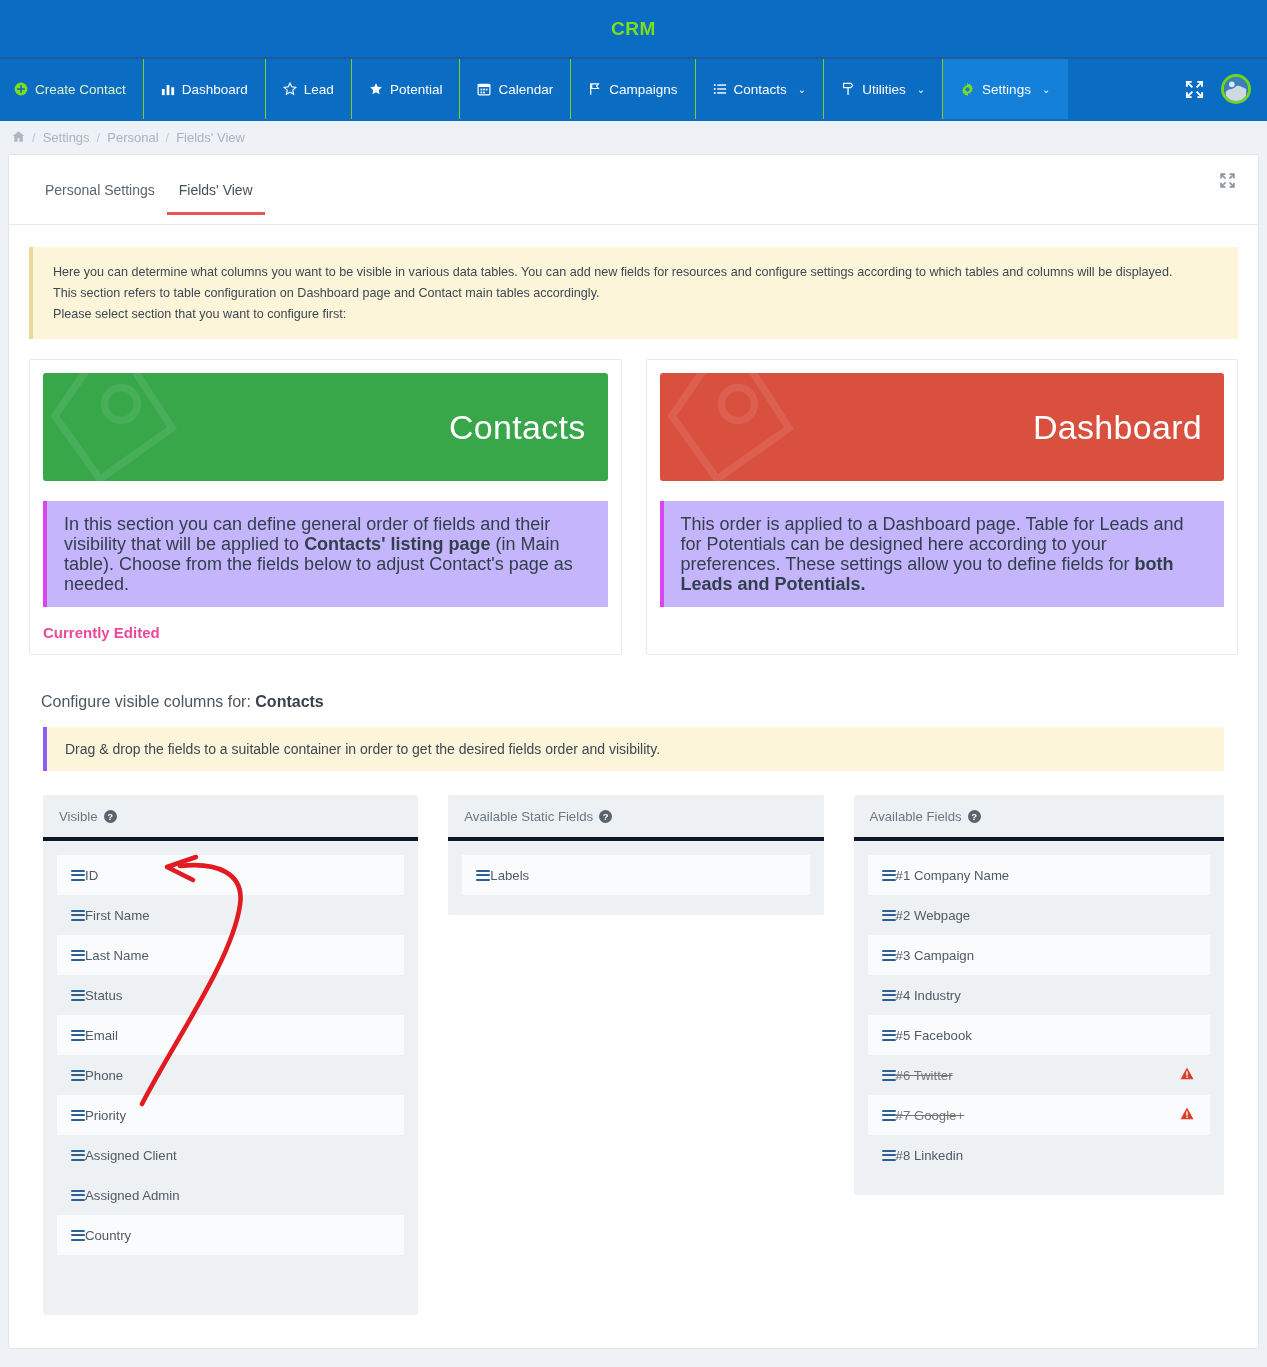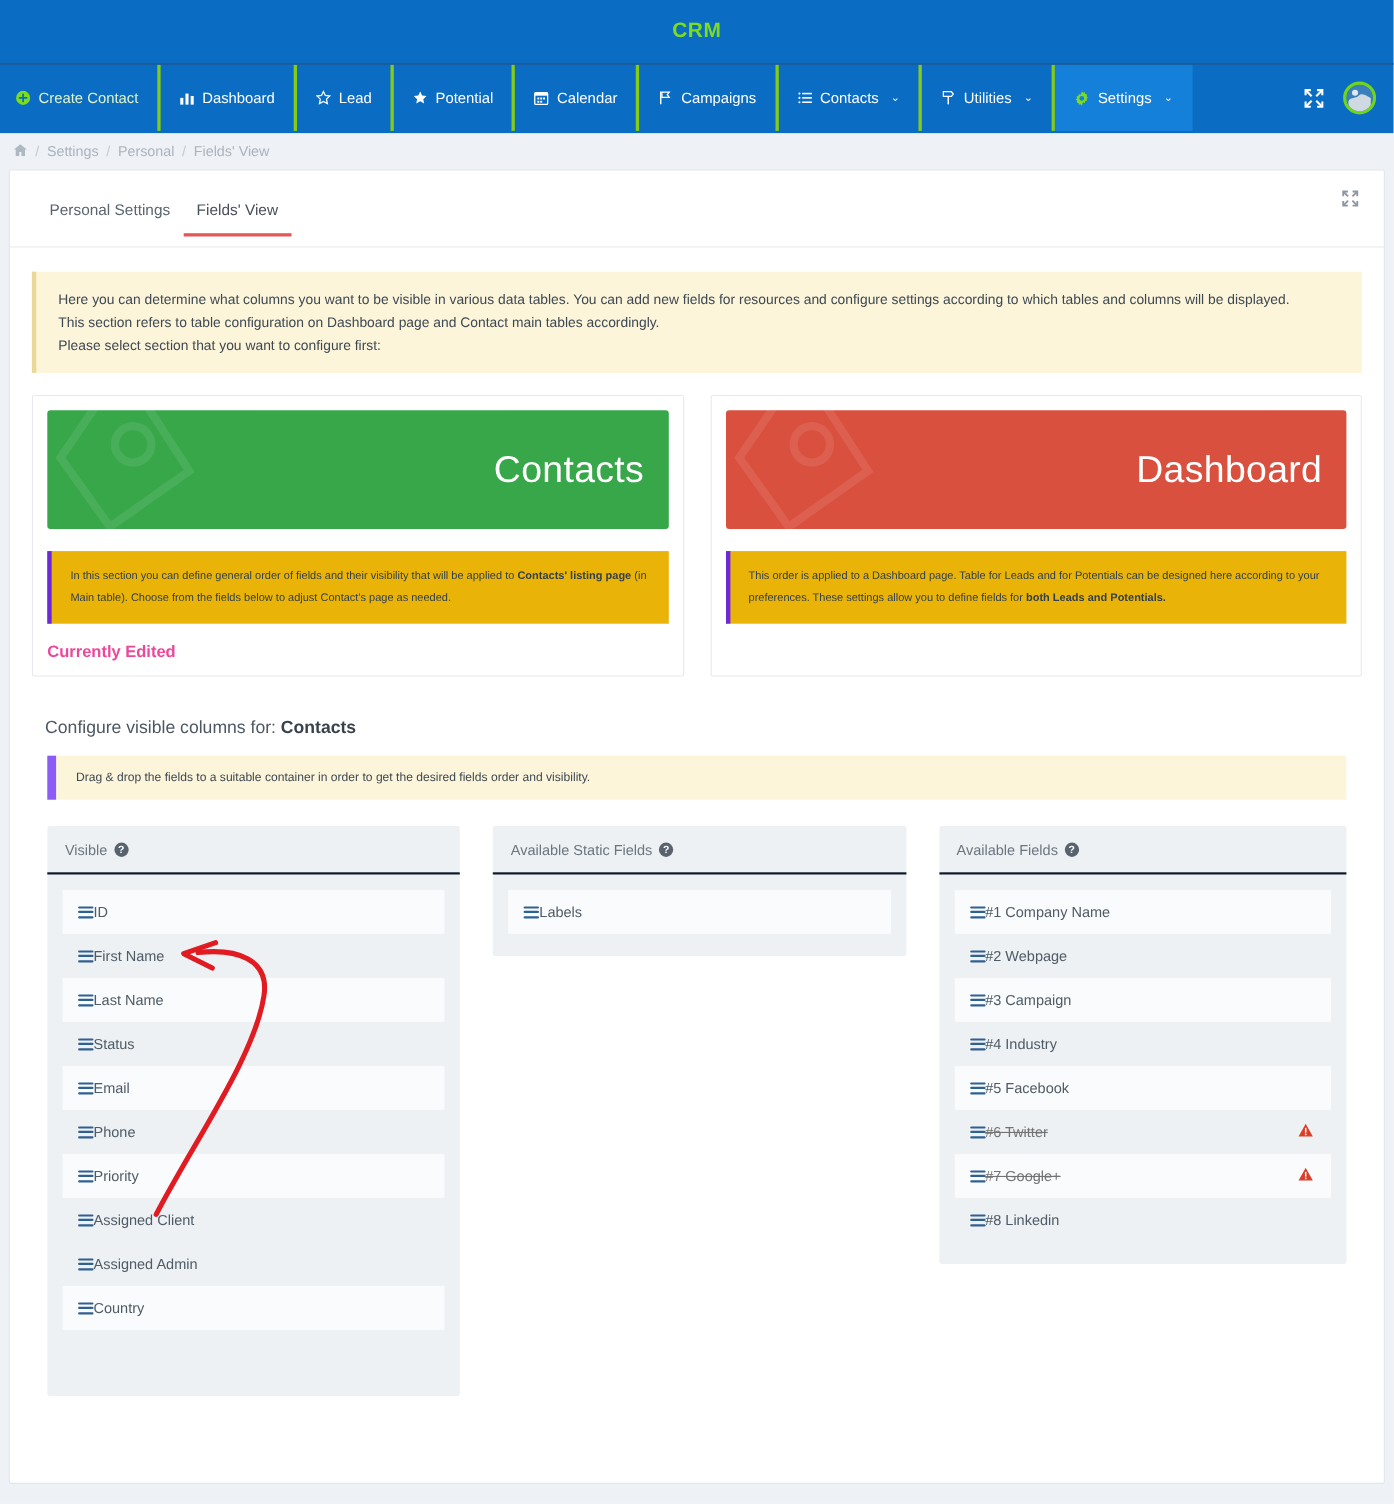--- a/index.html
+++ b/index.html
@@ -36,21 +36,21 @@
     align-items: stretch;
   }
   .navitem {
     display: flex;
     align-items: center;
     gap: 7px;
     padding: 0 17px;
     color: #ffffff;
     font-size: 13.5px;
     white-space: nowrap;
-    border-right: 3px solid #84cc16;
+    border-right: 1px solid #84cc16;
     cursor: pointer;
   }
   .navitem:first-child { padding-left: 14px; }
   .navitem.create { color: #ffffff; }
   .navitem.create .navlabel { color: #dff5c8; }
   .navitem.active {
     background: #1480da;
     border-right: 1px solid #1480da;
   }
   .navitem .caret {
@@ -180,24 +180,24 @@
   }
   .hero-watermark {
     position: absolute;
     left: 6px;
     top: -14px;
     opacity: .085;
     z-index: 1;
   }
   .desc {
     margin-top: 20px;
-    background: #eab308;
-    border-left: 4px solid #6d28d9;
+    background: #c4b5fd;
+    border-left: 4px solid #d946ef;
     padding: 13px 16px 13px 17px;
-    font-size: 10px;
+    font-size: 18px;
     line-height: 20px;
     color: #32404d;
   }
   .desc b { font-weight: bold; }
   .currently-edited {
     margin-top: 17px;
     color: #ec4899;
     font-size: 15px;
     font-weight: bold;
   }
@@ -206,23 +206,23 @@
   .configure-title {
     margin: 38px 0 0 32px;
     font-size: 16px;
     font-weight: normal;
     color: #4d5761;
   }
   .configure-title b { font-weight: bold; color: #39424c; }
   .hint {
     margin: 16px 34px 0 34px;
     background: #fcf5d9;
-    border-left: 8px solid #8b5cf6;
+    border-left: 4px solid #8b5cf6;
     padding: 14px 18px;
-    font-size: 11px;
+    font-size: 14px;
     color: #3d4853;
   }
 
   
   .dnd-row {
     display: flex;
     gap: 30px;
     margin: 24px 34px 0 34px;
     align-items: flex-start;
   }
@@ -232,21 +232,21 @@
   .col-available { width: 378px; }
 
   .panel {
     background: #eef1f3;
     border-radius: 2px;
   }
   .panel-head {
     padding: 14px 16px 13px 16px;
     font-size: 13.2px;
     color: #6b7680;
-    border-bottom: 2px solid #0f172a;
+    border-bottom: 4px solid #0f172a;
     display: flex;
     align-items: center;
     gap: 6px;
   }
   .help-icon {
     display: inline-flex;
     align-items: center;
     justify-content: center;
     width: 13px; height: 13px;
     border-radius: 50%;

